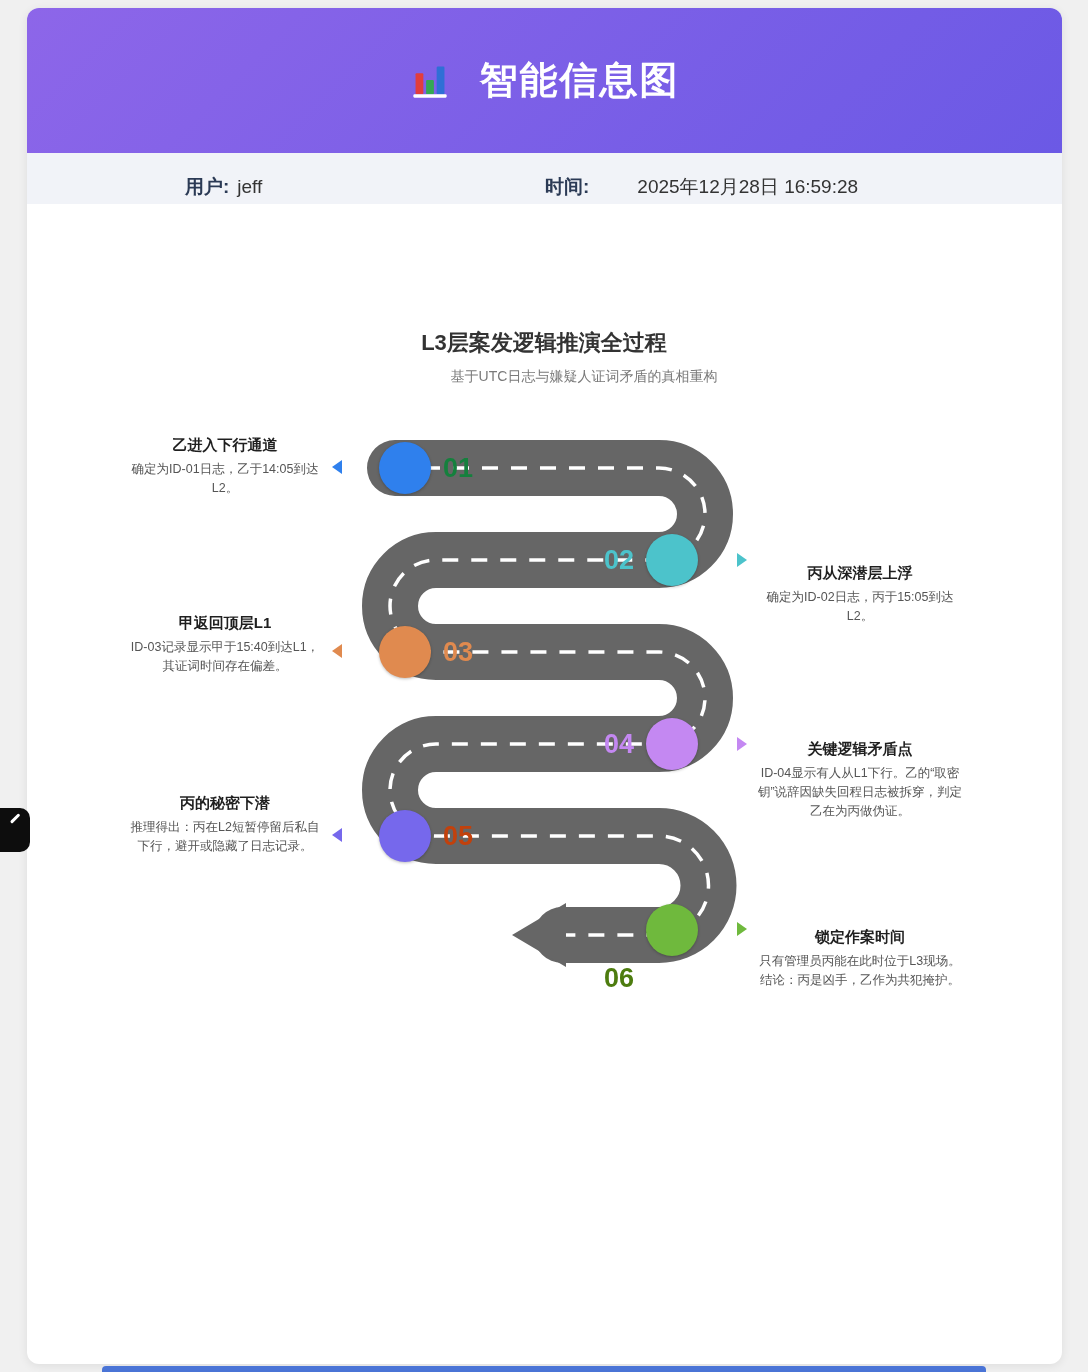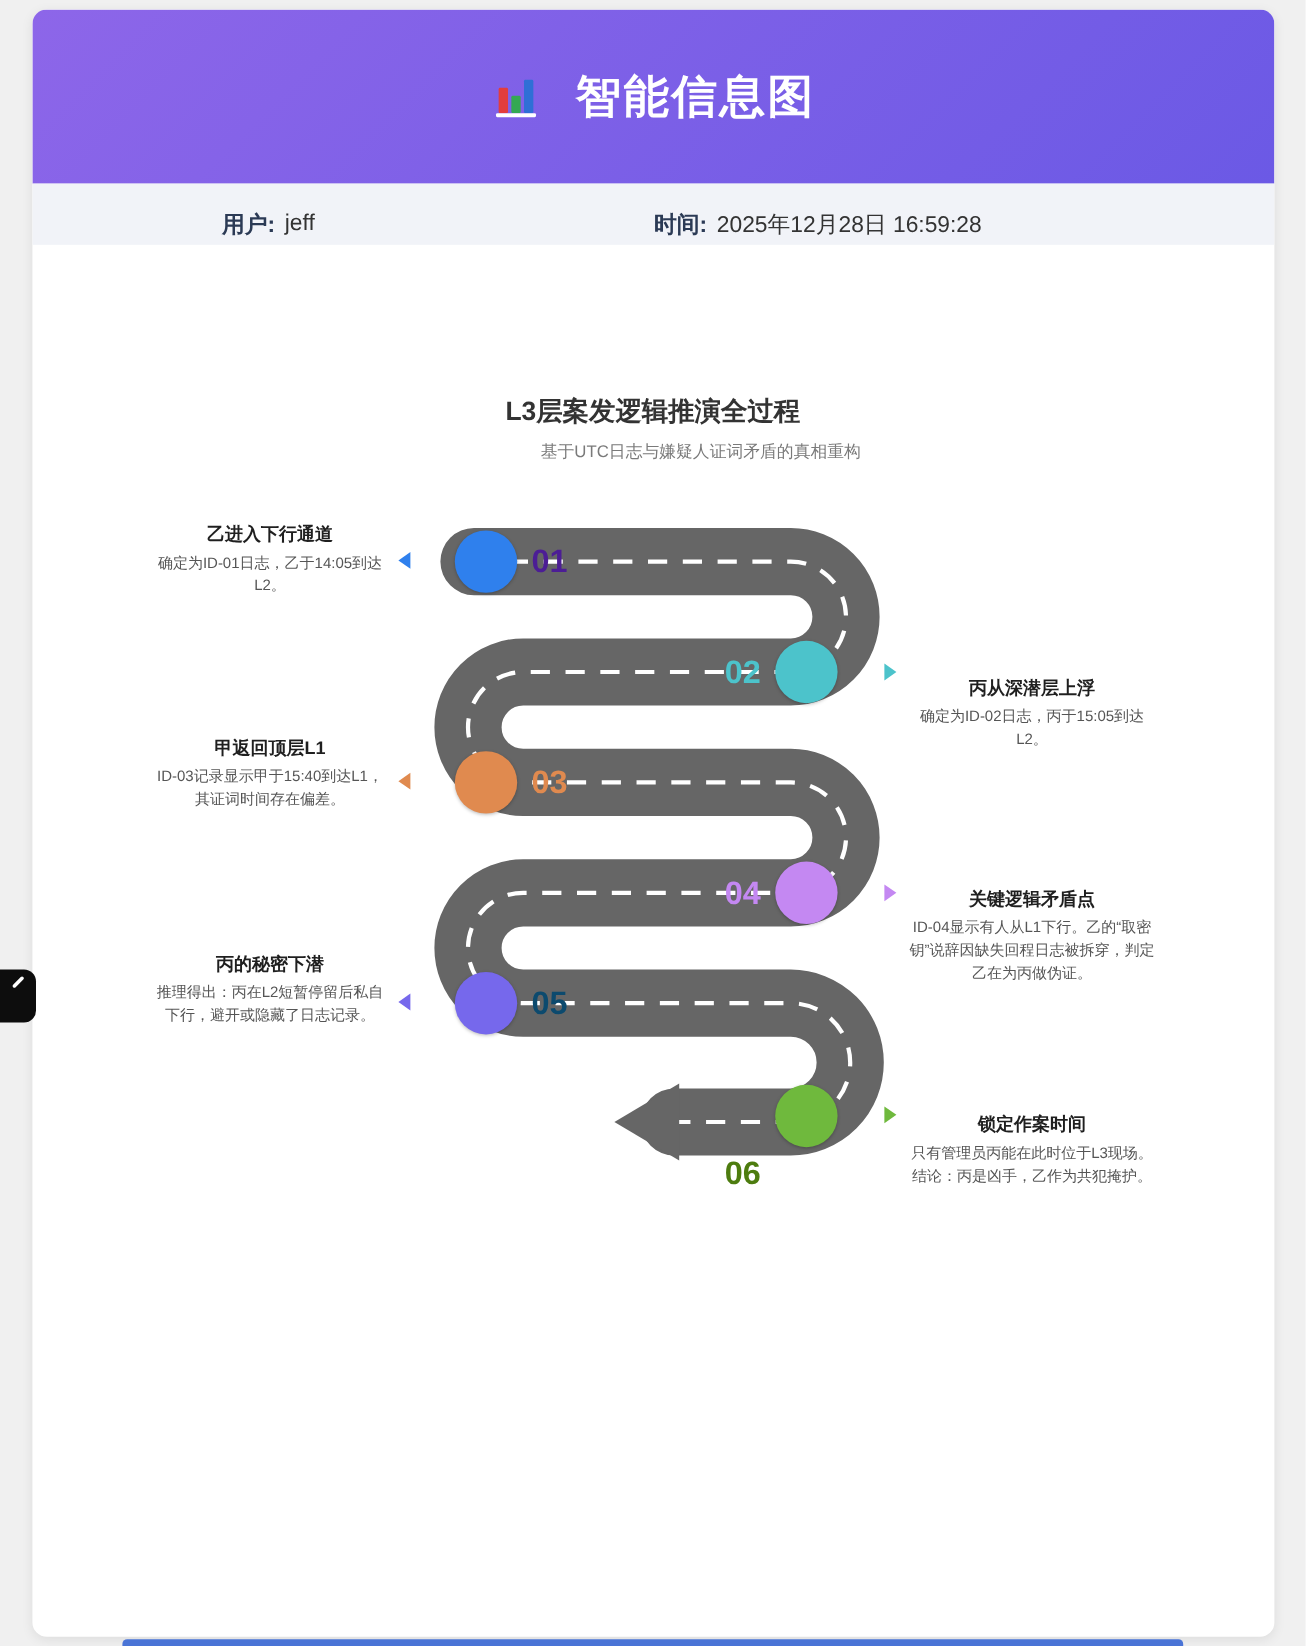--- a/index.html
+++ b/index.html
@@ -25,21 +25,21 @@
     color:#ffffff;font-size:38px;font-weight:bold;letter-spacing:2px;
   }
   .chart-icon{width:40px;height:40px;display:block;}
   
   .meta-bar{
     position:absolute;left:0;top:145px;width:1035px;height:51px;
     background:#f1f3f8;
   }
   .meta-item{position:absolute;top:0;height:67px;display:flex;align-items:center;}
   .meta-user{left:158px;}
-  .meta-time{left:518px;}
+  .meta-time{left:518px;gap:40px;}
   .meta-label{font-weight:bold;color:#2b3a55;font-size:19px;}
   .meta-value{color:#333333;font-size:19px;margin-left:8px;}
   
   .stage{position:absolute;left:0;top:0;width:1088px;height:1372px;pointer-events:none;}
   .stage *{pointer-events:auto;}
   .ig-title{
     position:absolute;left:0;top:328px;width:1088px;text-align:center;
     font-size:22px;font-weight:bold;color:#333333;
   }
   .ig-subtitle{
@@ -127,21 +127,21 @@
   <div class="ig-title">L3层案发逻辑推演全过程</div>
   <div class="ig-subtitle">基于UTC日志与嫌疑人证词矛盾的真相重构</div>
 
   <svg class="road-svg" width="1088" height="1372" viewBox="0 0 1088 1372">
     <path d="M 395 468 H 659 A 46 46 0 0 1 659 560 H 436 A 46 46 0 0 0 436 652 H 659 A 46 46 0 0 1 659 744 H 436 A 46 46 0 0 0 436 836 H 659 A 49.5 49.5 0 0 1 659 935 H 562" fill="none" stroke-width="56" stroke-linecap="round" stroke-linejoin="round" stroke="#666666"></path>
     <path d="M 395 468 H 659 A 46 46 0 0 1 659 560 H 436 A 46 46 0 0 0 436 652 H 659 A 46 46 0 0 1 659 744 H 436 A 46 46 0 0 0 436 836 H 659 A 49.5 49.5 0 0 1 659 935 H 562" fill="none" stroke-width="3.5" stroke-dasharray="16 13" stroke="#ffffff"></path>
     <polygon points="512,935 566,903 566,967" fill="#666666"></polygon>
   </svg>
 
   <div class="circle c1" style="background-color: rgb(47, 128, 237);"></div>
-  <div class="num n1" style="color: #4c1d95;">01</div>
+  <div class="num n1" style="color: #15803d;">01</div>
   <div class="tri tri-left t1" style="color: rgb(47, 128, 237);"></div>
   <div class="label label-left l1">
     <div class="label-heading">乙进入下行通道</div>
     <div class="label-body">确定为ID-01日志，乙于14:05到达L2。</div>
   </div>
 
   <div class="circle c2" style="background-color: rgb(76, 195, 203);"></div>
   <div class="num num-right n2" style="color: rgb(76, 195, 203);">02</div>
   <div class="tri tri-right t2" style="color: rgb(76, 195, 203);"></div>
   <div class="label label-right l2">
@@ -159,21 +159,21 @@
 
   <div class="circle c4" style="background-color: rgb(196, 136, 242);"></div>
   <div class="num num-right n4" style="color: rgb(196, 136, 242);">04</div>
   <div class="tri tri-right t4" style="color: rgb(196, 136, 242);"></div>
   <div class="label label-right l4">
     <div class="label-heading">关键逻辑矛盾点</div>
     <div class="label-body">ID-04显示有人从L1下行。乙的“取密钥”说辞因缺失回程日志被拆穿，判定乙在为丙做伪证。</div>
   </div>
 
   <div class="circle c5" style="background-color: rgb(118, 104, 236);"></div>
-  <div class="num n5" style="color: #0c4a6e;">05</div>
+  <div class="num n5" style="color: #c2410c;">05</div>
   <div class="tri tri-left t5" style="color: rgb(118, 104, 236);"></div>
   <div class="label label-left l5">
     <div class="label-heading">丙的秘密下潜</div>
     <div class="label-body">推理得出：丙在L2短暂停留后私自下行，避开或隐藏了日志记录。</div>
   </div>
 
   <div class="circle c6" style="background-color: rgb(111, 185, 61);"></div>
   <div class="num num-right n6" style="color: #4d7c0f; margin-top: 48px;">06</div>
   <div class="tri tri-right t6" style="color: rgb(111, 185, 61);"></div>
   <div class="label label-right l6">

